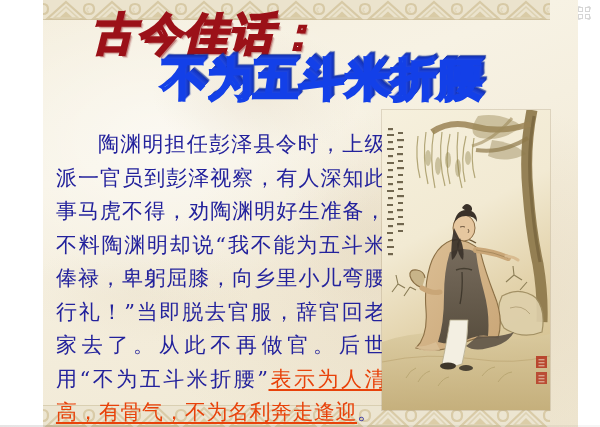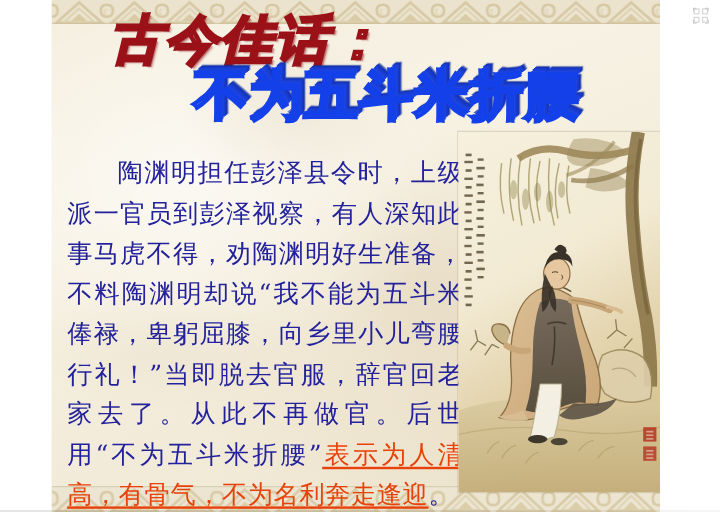--- a/index.html
+++ b/index.html
@@ -36,20 +36,21 @@
     position: absolute;
     left: 43px;
     top: 0px;
     width: 507px;
     height: 427px;
     background:
       radial-gradient(ellipse 70% 60% at 22% 34%, rgba(255,255,255,.55) 0%, rgba(255,255,255,0) 62%),
       radial-gradient(ellipse 90% 70% at 78% 70%, rgba(222,205,175,.40) 0%, rgba(222,205,175,0) 65%),
       linear-gradient(160deg, #f4eedd 0%, #f7f2e4 30%, #f3ecda 60%, #efe7d2 100%);
     overflow: hidden;
+    padding-left: 28px;
   }
 
   
   .slide-texture {
     position: absolute;
     inset: 0;
     background:
       radial-gradient(ellipse 28% 22% at 40% 22%, rgba(205,186,152,.20), rgba(205,186,152,0) 70%),
       radial-gradient(ellipse 24% 30% at 62% 55%, rgba(205,186,152,.16), rgba(205,186,152,0) 70%),
       radial-gradient(ellipse 30% 18% at 18% 68%, rgba(205,186,152,.12), rgba(205,186,152,0) 70%);

